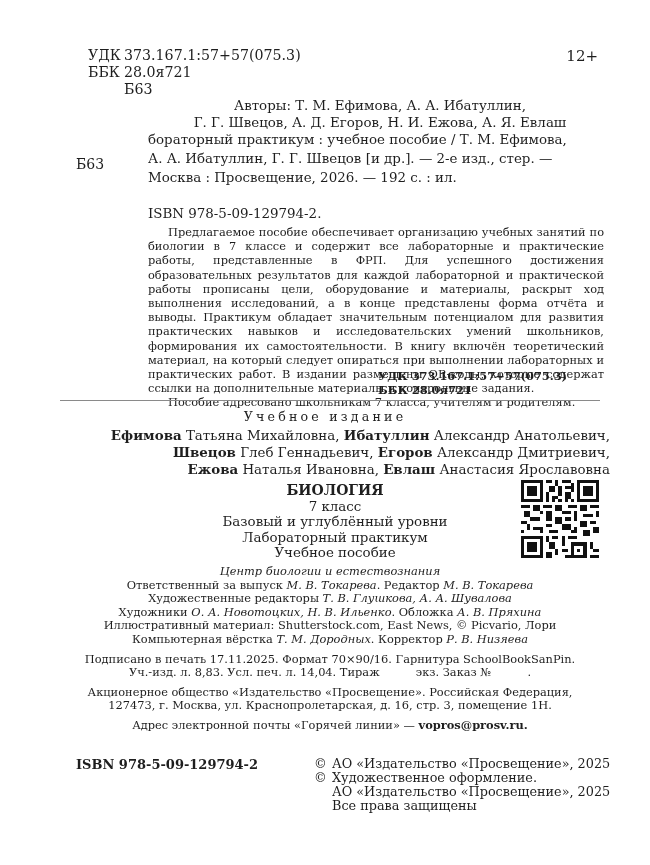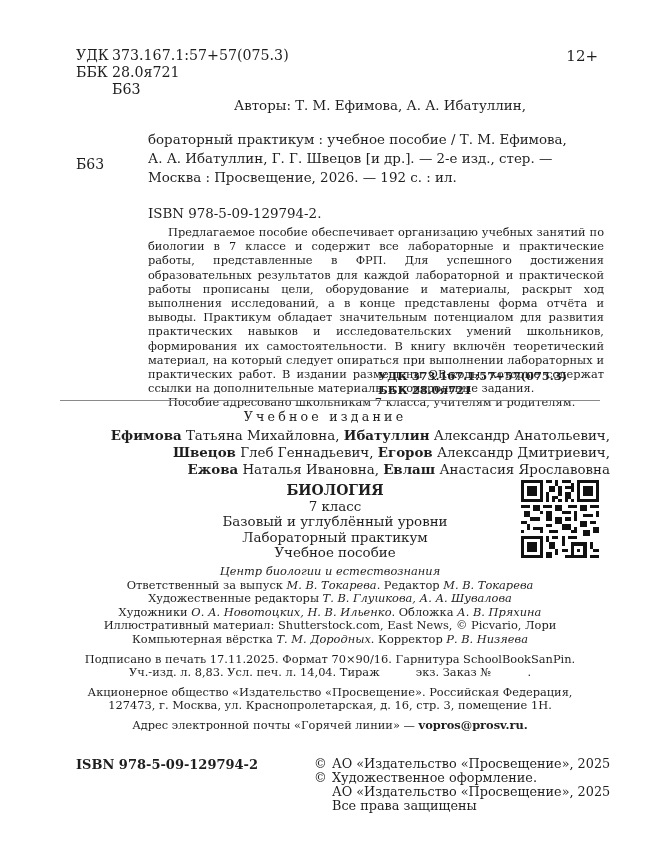--- a/index.html
+++ b/index.html
@@ -9,21 +9,21 @@
     color: #1e1e1e;
   }
   .abs { position: absolute; }
   .t14 { font-size: 14.2px; line-height: 17px; white-space: nowrap; }
   b, .b { font-weight: bold; }
   i, .i { font-style: italic; }
 
   
   #udk-block { left: 76px; top: 47px; }
   #udk-block .row { display: flex; }
-  #udk-block .lbl { width: 36px; display: inline-block; }
+  #udk-block .lbl { width: 36px; display: inline-block; margin-left: 12px; }
   #age-rating { right: 52px; top: 47px; font-size: 15px; }
 
   #authors { left: 185px; top: 97px; width: 390px; text-align: center; font-size: 13.4px; line-height: 17px; }
   #bib-code { left: 76px; top: 156px; font-size: 14px; }
   #bib-text { left: 148px; top: 131px; width: 456px; font-size: 13.4px; line-height: 18.8px; text-align: justify; }
   #bib-text .first { text-indent: 22px; }
   #bib-isbn { left: 148px; top: 206px; font-size: 13.4px; }
 
   #annotation { left: 148px; top: 225px; width: 456px; font-size: 11.4px; line-height: 14.2px; text-align: justify; }
   #annotation p { margin: 0; text-indent: 20px; }
@@ -63,20 +63,21 @@
     </div>
   <div class="row">
       <span class="lbl"></span>
       <span>Б63</span>
     </div>
 </div>
 <div id="age-rating" class="abs">12+</div>
 
 <div id="authors" class="abs">
   <div>Авторы: Т. М. Ефимова, А. А. Ибатуллин,</div>
+  <div>Г. Г. Швецов, А. Д. Егоров, Н. И. Ежова, А. Я. Евлаш</div>
 </div>
 
 <div id="bib-code" class="abs">Б63</div>
 <div id="bib-text" class="abs">
   <div>бораторный практикум : учебное пособие / Т. М. Ефимова,</div>
   <div>А. А. Ибатуллин, Г. Г. Швецов [и др.]. — 2-е изд., стер. —</div>
   <div>Москва : Просвещение, 2026. — 192 с. : ил.</div>
 </div>
 <div id="bib-isbn" class="abs">ISBN 978-5-09-129794-2.</div>
 

